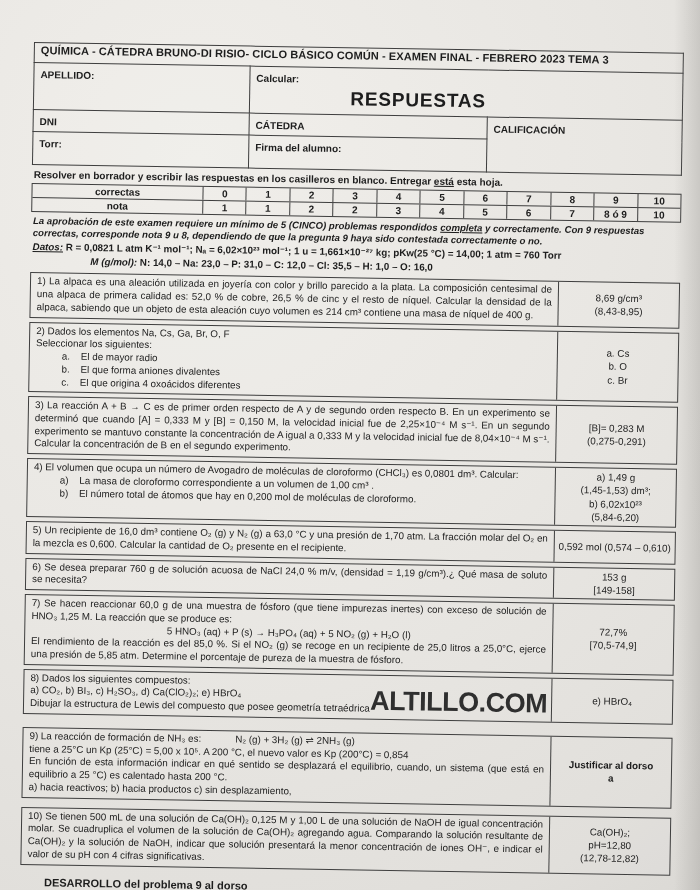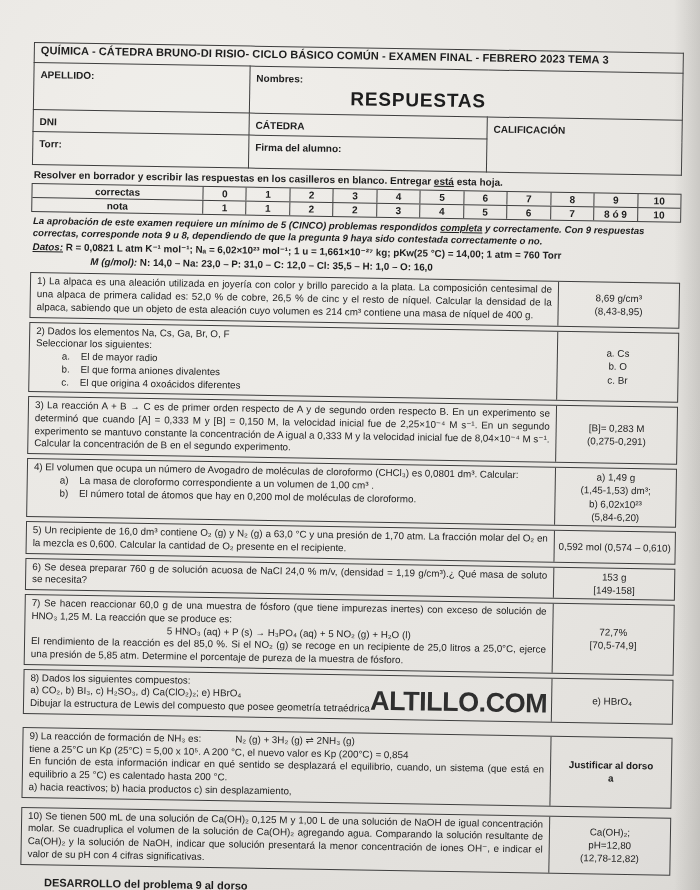--- a/index.html
+++ b/index.html
@@ -88,21 +88,21 @@
         </colgroup>
       <tbody>
           <tr>
         <td colspan="3" class="hdr-title">QUÍMICA - CÁTEDRA BRUNO-DI RISIO- CICLO BÁSICO COMÚN - EXAMEN FINAL - FEBRERO 2023 TEMA 3</td>
       </tr>
       <tr class="r2">
         <td>
           <span class="lbl">APELLIDO:</span>
         </td>
         <td colspan="2">
-          <span class="lbl">Nombres:</span>
+          <span class="lbl">Calcular:</span>
           <div class="respuestas">RESPUESTAS</div>
         </td>
       </tr>
       <tr class="r3">
         <td>
           <span class="lbl">DNI</span>
         </td>
         <td>
           <span class="lbl">CÁTEDRA</span>
         </td>

